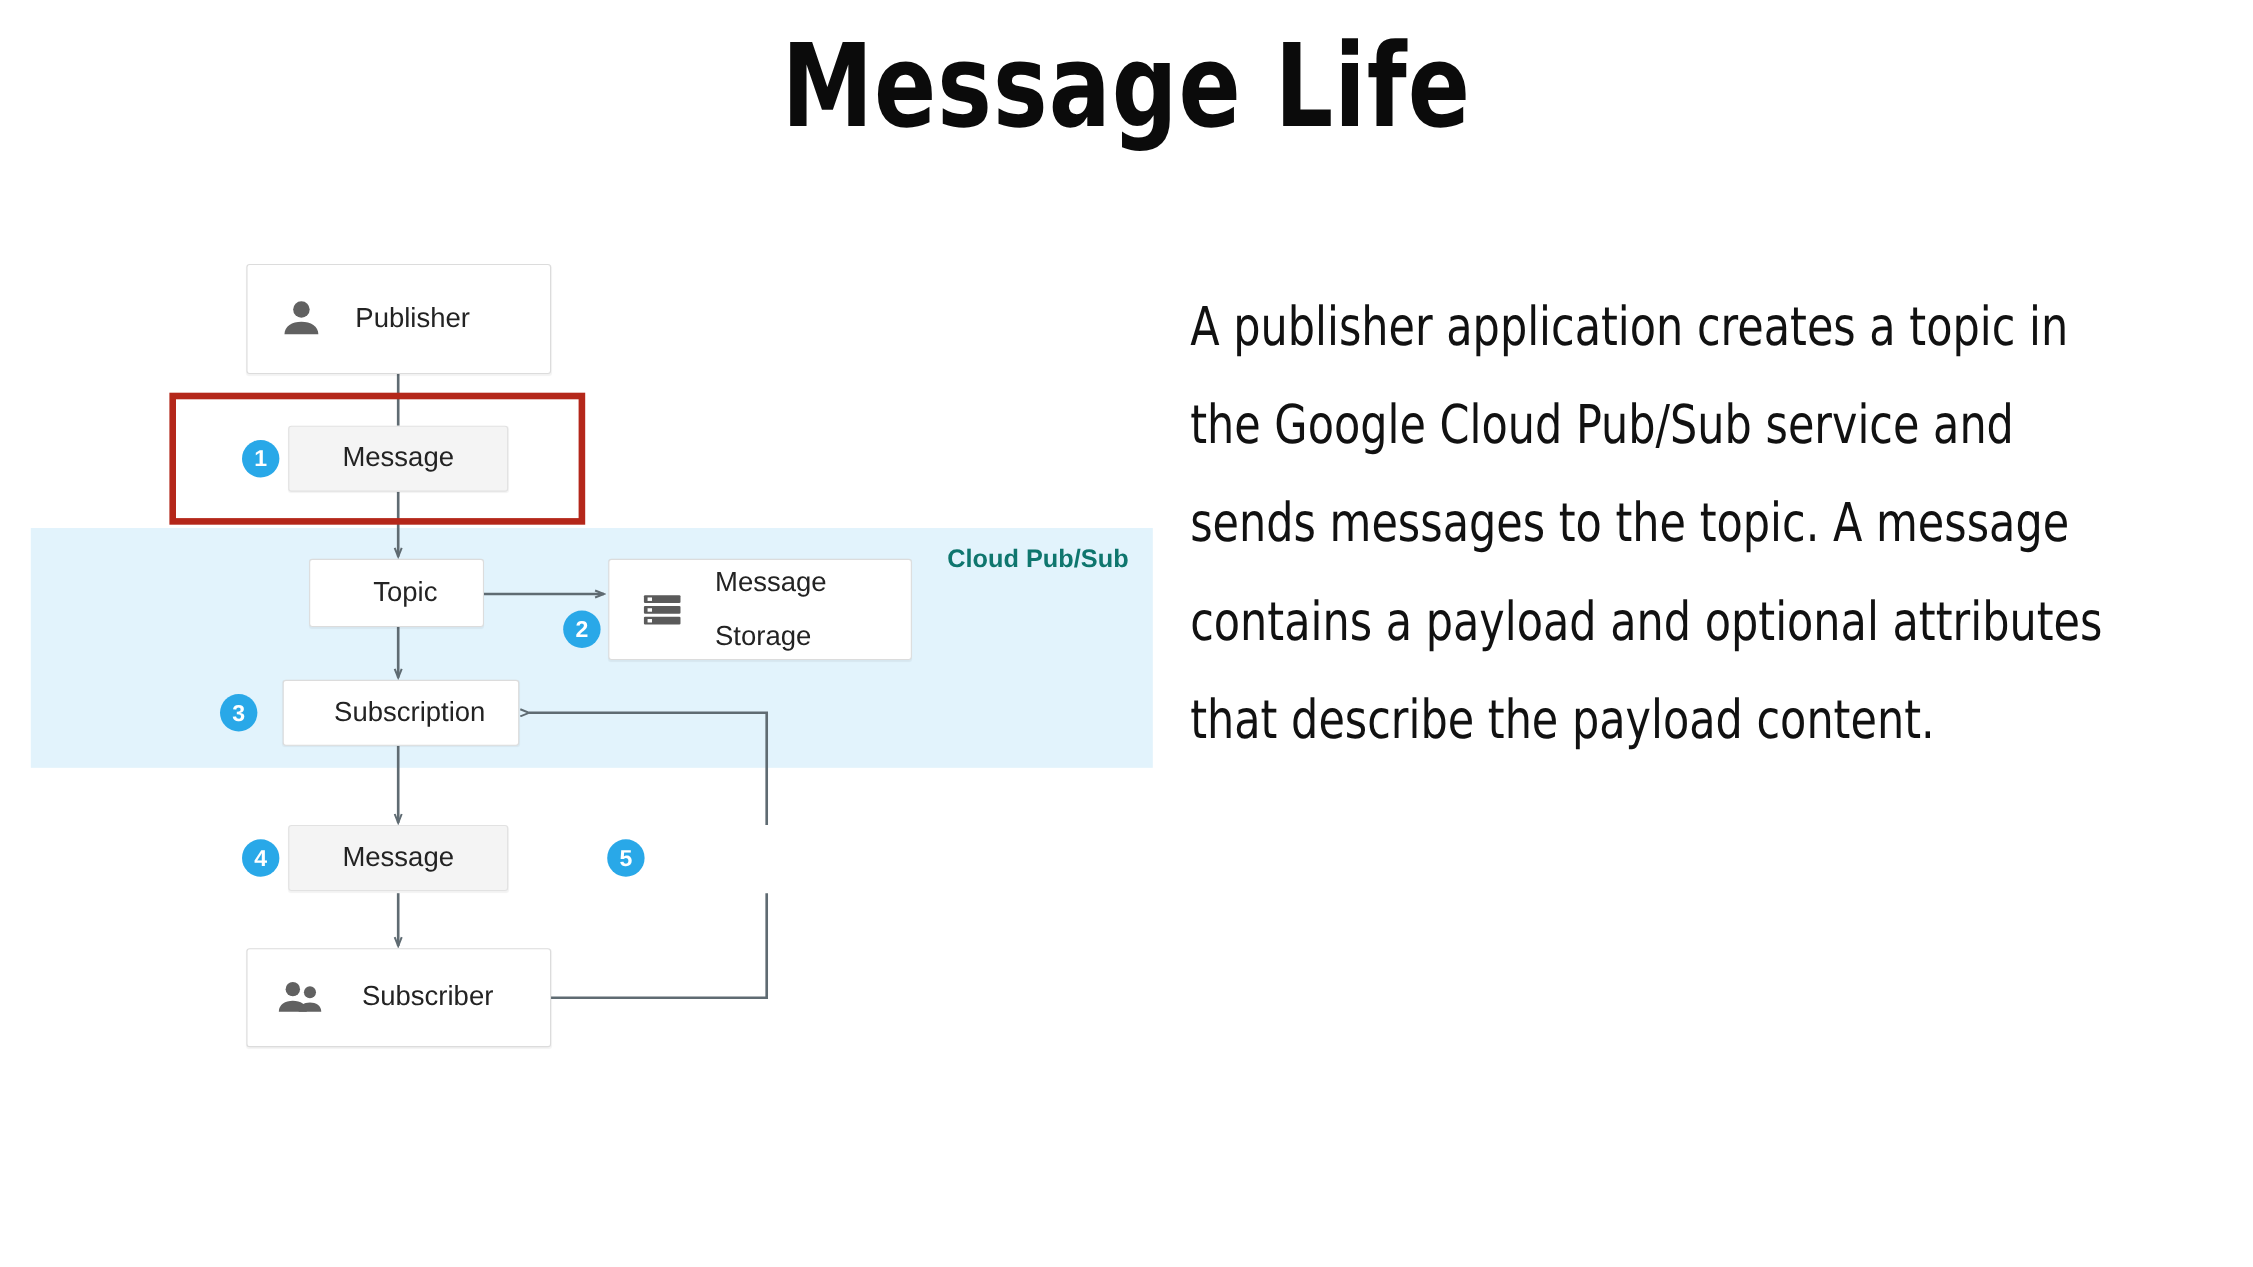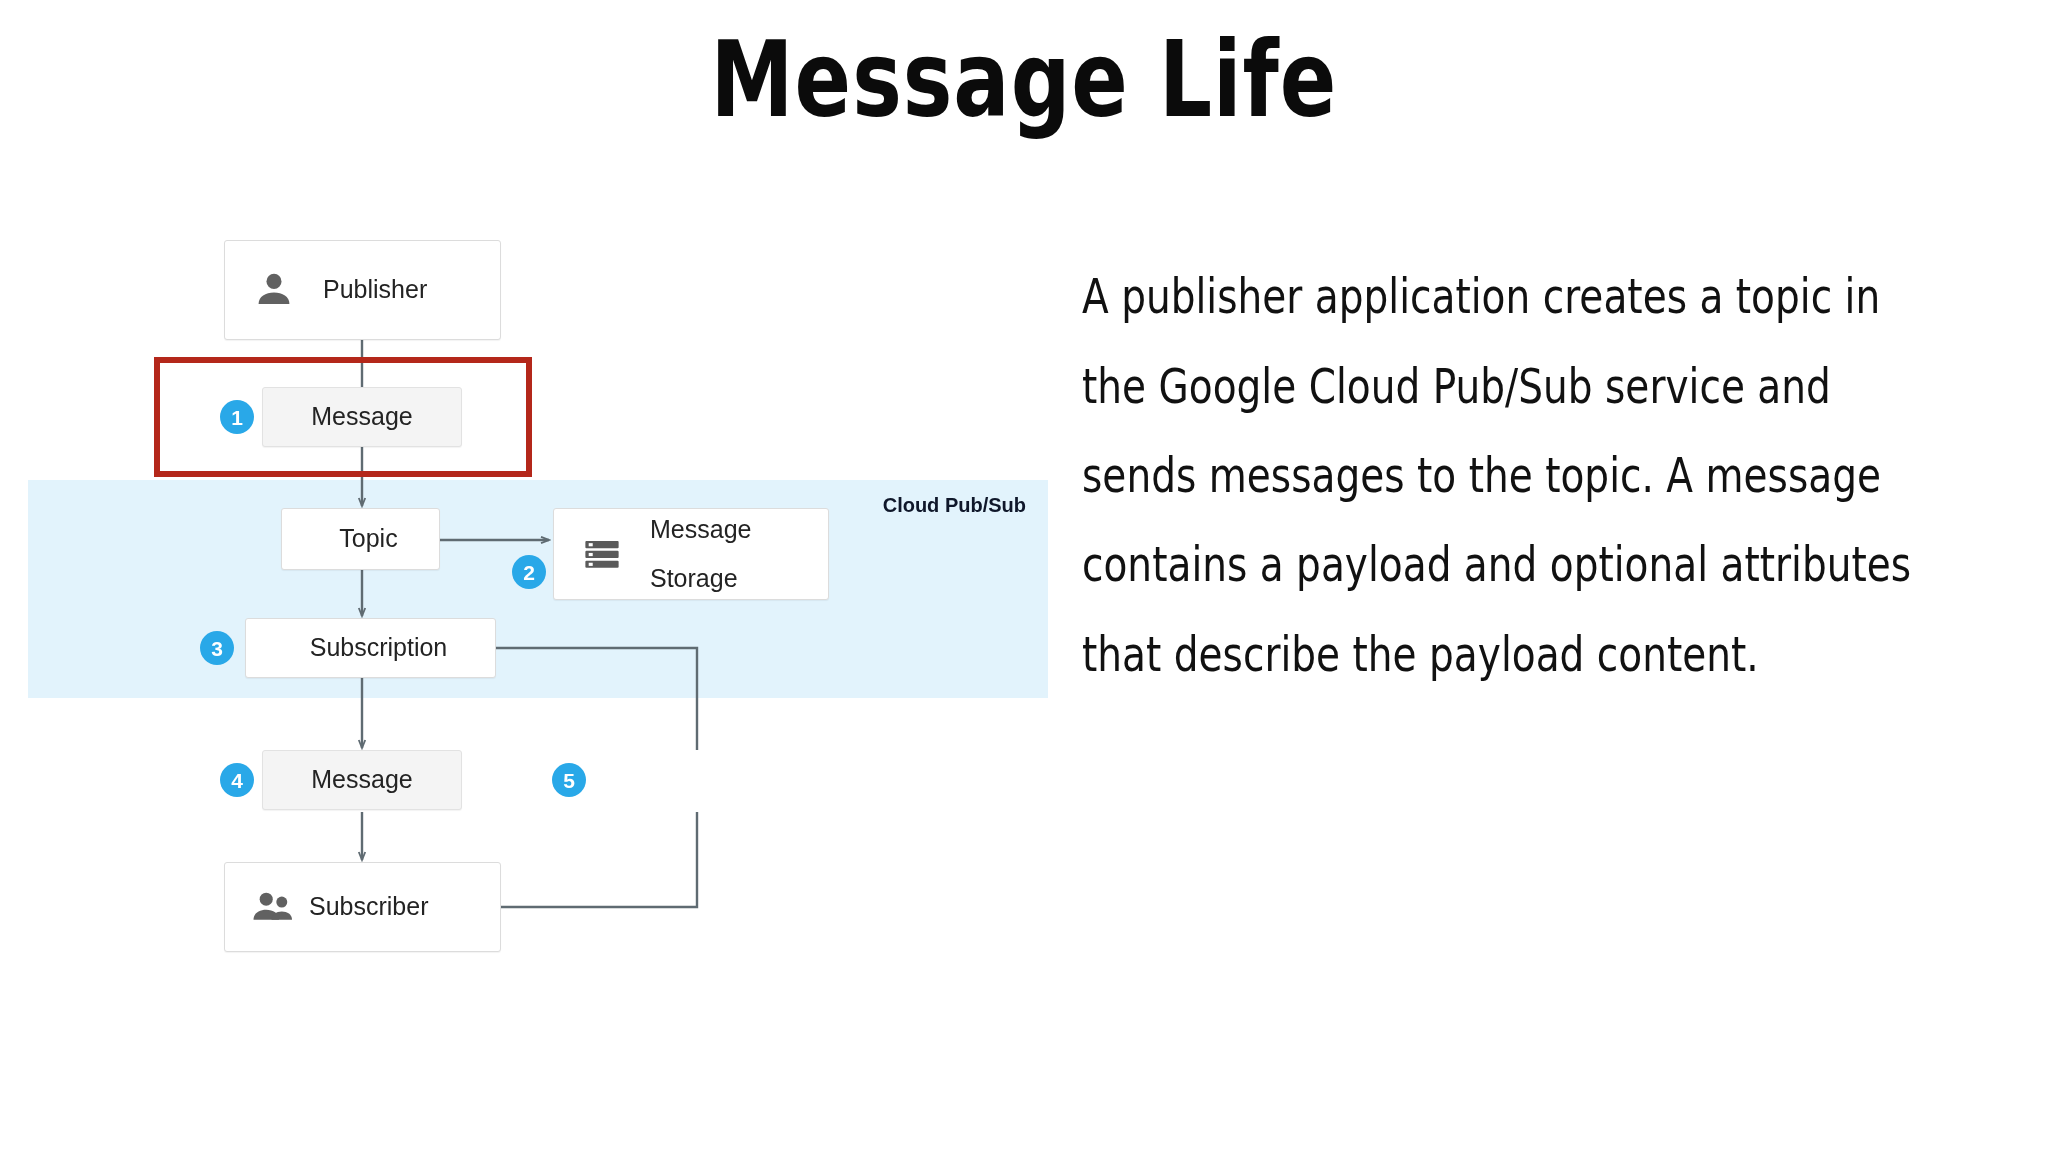--- a/index.html
+++ b/index.html
@@ -98,23 +98,23 @@
     left: 28px;
     top: 480px;
     width: 1020px;
     height: 218px;
     background: #e2f3fc;
   }
   #pubsub-band-label {
     position: absolute;
     right: 22px;
     top: 14px;
-    font-size: 20px;
+    font-size: 23px;
     font-weight: 700;
-    color: #0f172a;
+    color: #0f766e;
     white-space: nowrap;
   }
 
   
   #highlight-rect {
     position: absolute;
     left: 154px;
     top: 357px;
     width: 378px;
     height: 120px;
@@ -206,39 +206,39 @@
         <rect fill="#ffffff" x="4.4" y="17.0" width="2.3" height="1.8"></rect>
       </svg>
     </span>
     <span class="label" style="margin-left:22px;">
       <span style="display:block;">Message</span>
       <span style="display:block;margin-top:20px;">Storage</span>
     </span>
   </div>
   <div class="badge" style="left:512px; top:555px;">2</div>
 
-  <div class="node white centered" style="left:245px; top:618px; width:251px; height:60px;">
+  <div class="node white centered" style="left:257px; top:618px; width:215px; height:60px;">
     <span class="label">Subscription</span>
   </div>
   <div class="badge" style="left:200px; top:631px;">3</div>
 
   <div class="node grey centered" style="left:262px; top:750px; width:200px; height:60px;">
     <span class="label">Message</span>
   </div>
   <div class="badge" style="left:220px; top:763px;">4</div>
 
   <div class="badge" style="left:552px; top:763px;">5</div>
 
   <div class="node white" style="left:224px; top:862px; width:277px; height:90px; padding-left:22px;">
     <span class="icon-slot" style="width:54px; height:54px;">
       <svg width="46" height="46" viewBox="0 0 26 24">
         <circle class="glyph-fill" cx="8.6" cy="7.6" r="3.7"></circle>
         <path class="glyph-fill" d="M1.4 19.2c0-3.7 3.3-5.6 7.2-5.6s7.2 1.9 7.2 5.6z"></path>
         <circle class="glyph-fill" cx="17.4" cy="9.2" r="3.1"></circle>
         <path class="glyph-fill" d="M11.6 19.2c0-3.1 2.7-4.7 5.8-4.7s5.8 1.6 5.8 4.7z"></path>
       </svg>
     </span>
-    <span class="label" style="margin-left:8px;">Subscriber</span>
+    <span class="label" style="margin-left:28px;">Subscriber</span>
   </div>
 
 </div>
 
 <div id="body-text">A publisher application creates a topic in the Google Cloud Pub/Sub service and sends messages to the topic. A message contains a payload and optional attributes that describe the payload content.</div>
 
 </body></html>

